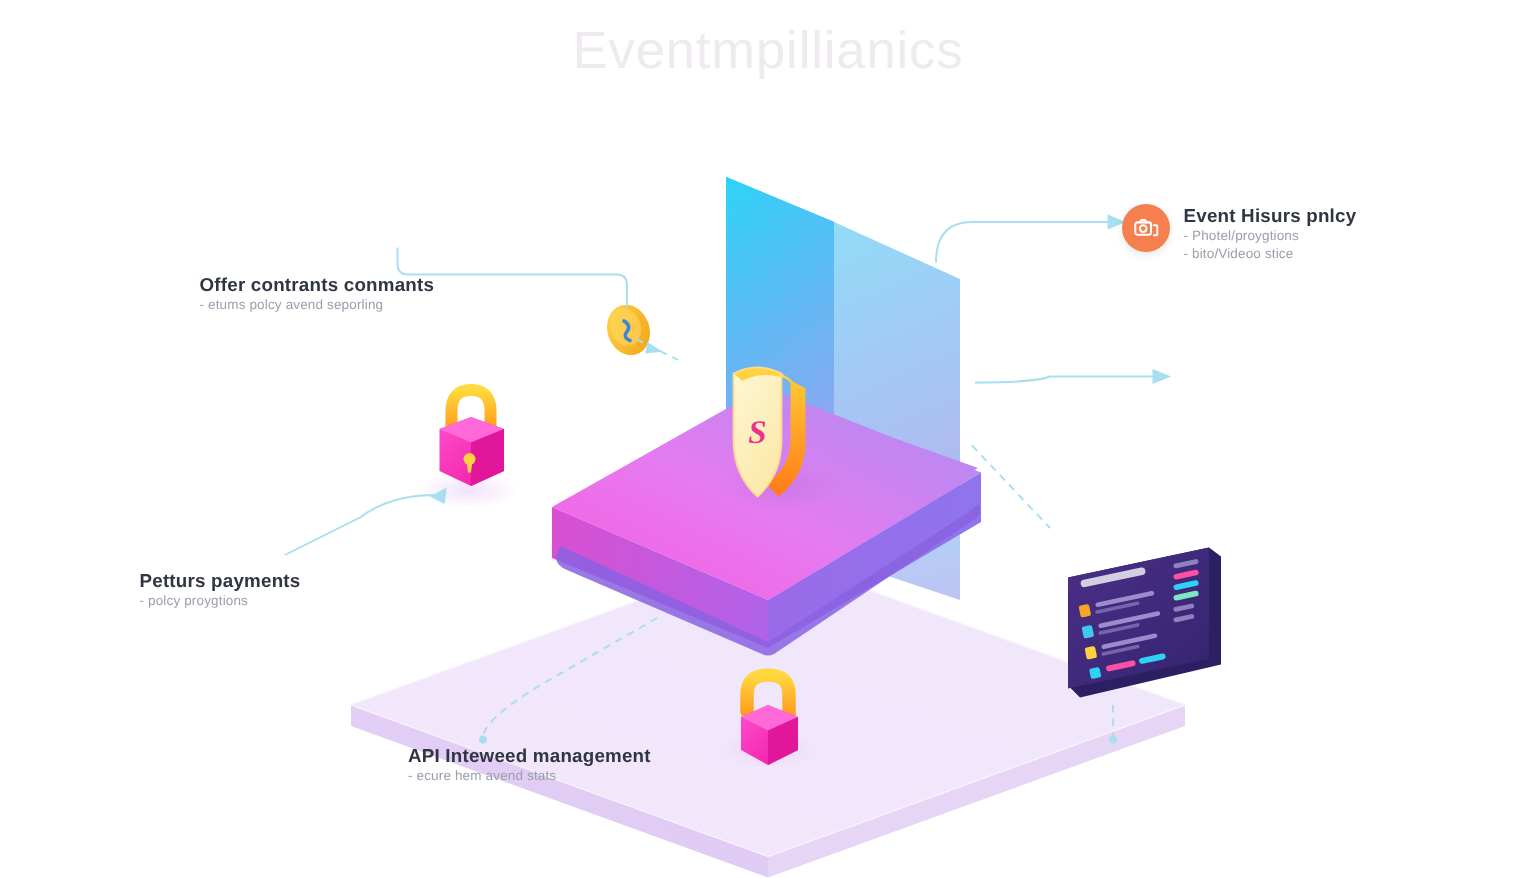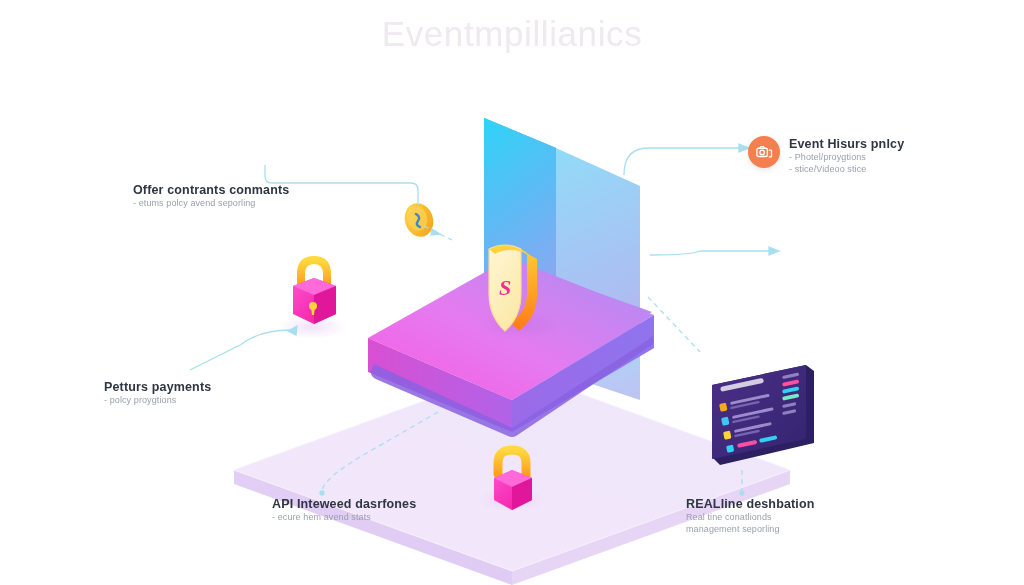--- a/index.html
+++ b/index.html
@@ -42,21 +42,21 @@
   .badge{
     width:32px;height:32px;border-radius:50%;
     flex:0 0 32px;
     display:flex;align-items:center;justify-content:center;
     box-shadow:0 2px 6px rgba(0,0,0,.10);
   }
   .badge svg{display:block;}
 
   
   #co-offer    {left:133px;top:183px;}
-  #co-petturs  {left:104px;top:380px;}
+  #co-petturs  {left:93px;top:380px;}
   #co-api      {left:272px;top:497px;}
   #co-event    {left:748px;top:136px;}
   #co-protect  {left:779px;top:234px;}
   #co-realline {left:686px;top:497px;}
 
   
   #scene{position:absolute;left:0;top:0;}
 
   
   #dash{
@@ -285,40 +285,35 @@
     <div class="ctitle">Offer contrants conmants</div>
     <div class="csub">- etums polcy avend seporling</div>
   </div>
 
   <div class="callout" id="co-petturs">
     <div class="ctitle">Petturs payments</div>
     <div class="csub">- polcy proygtions</div>
   </div>
 
   <div class="callout" id="co-api">
-    <div class="ctitle">API Inteweed dasrfones</div>
+    <div class="ctitle">API Inteweed management</div>
     <div class="csub">- ecure hem avend stats</div>
   </div>
 
   <div class="callout with-icon" id="co-event">
     <div class="badge" style="background:#f57f4e;">
       <svg width="18" height="18" viewBox="0 0 24 24" fill="none" stroke="#ffffff" stroke-width="1.8" stroke-linecap="round" stroke-linejoin="round">
         <rect x="2.5" y="7" width="14" height="11" rx="2"></rect>
         <circle cx="9.5" cy="12.5" r="3"></circle>
         <path d="M6.5 7l1.3-2.2h3.4L12.5 7"></path>
         <path d="M19 9.5h2.2a.8.8 0 0 1 .8.8v7.4a.8.8 0 0 1-.8.8H19"></path>
       </svg>
     </div>
     <div class="ctext">
       <div class="ctitle">Event Hisurs pnlcy</div>
       <div class="csub">- Photel/proygtions</div>
-      <div class="csub">- stice/Videoo stice</div>
+      <div class="csub">- bito/Videoo stice</div>
     </div>
   </div>
 
 
-  <div class="callout" id="co-realline">
-    <div class="ctitle">REALline deshbation</div>
-    <div class="csub">Real tine conatlionds</div>
-    <div class="csub">management seporling</div>
-  </div>
 
 </div>
 
 </body></html>

